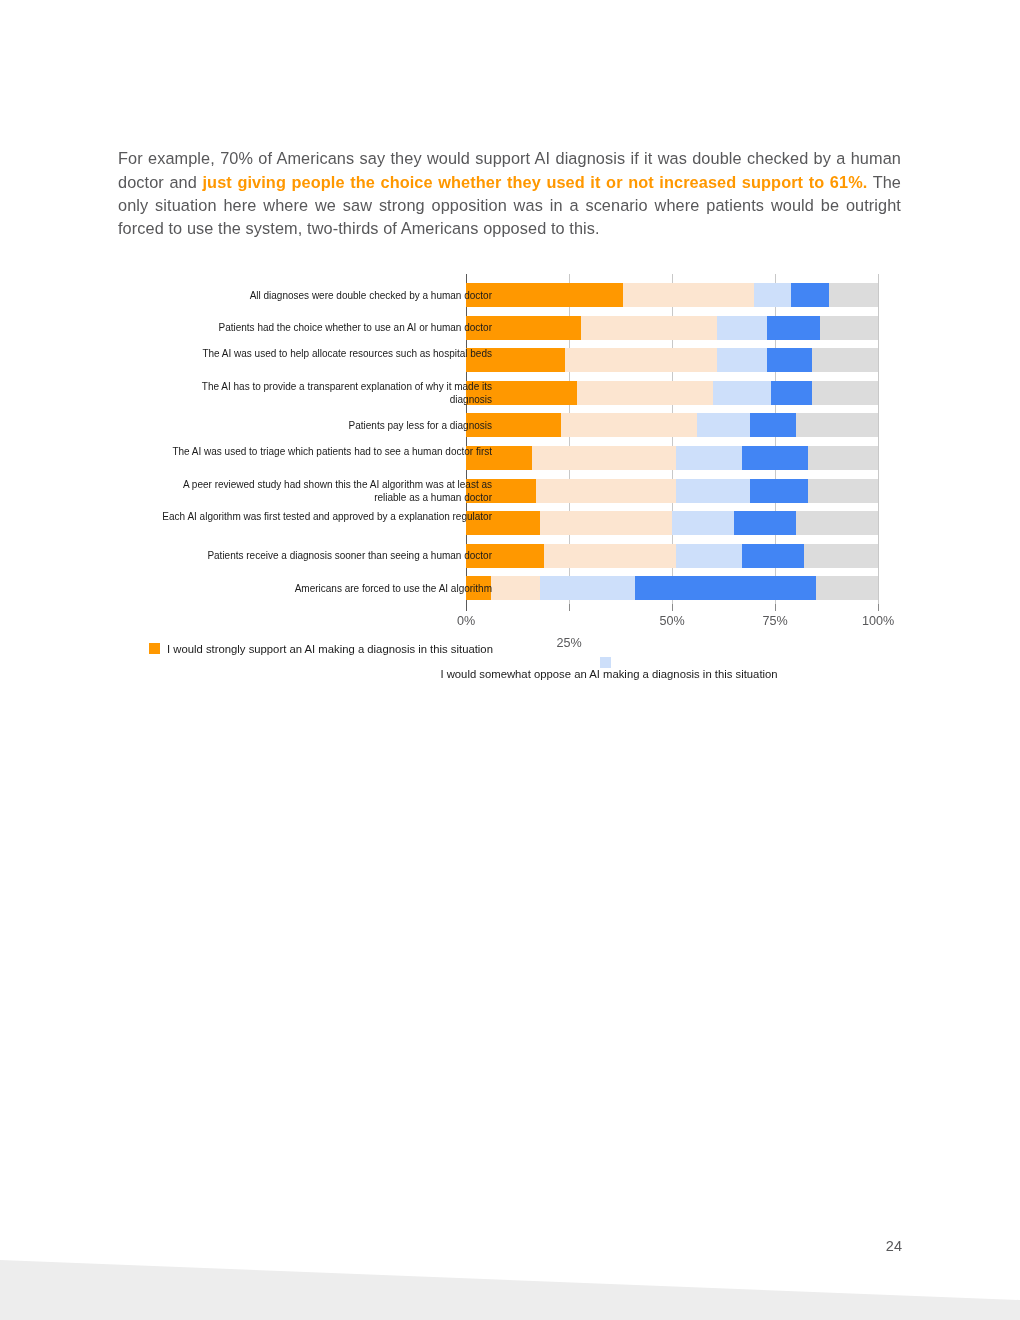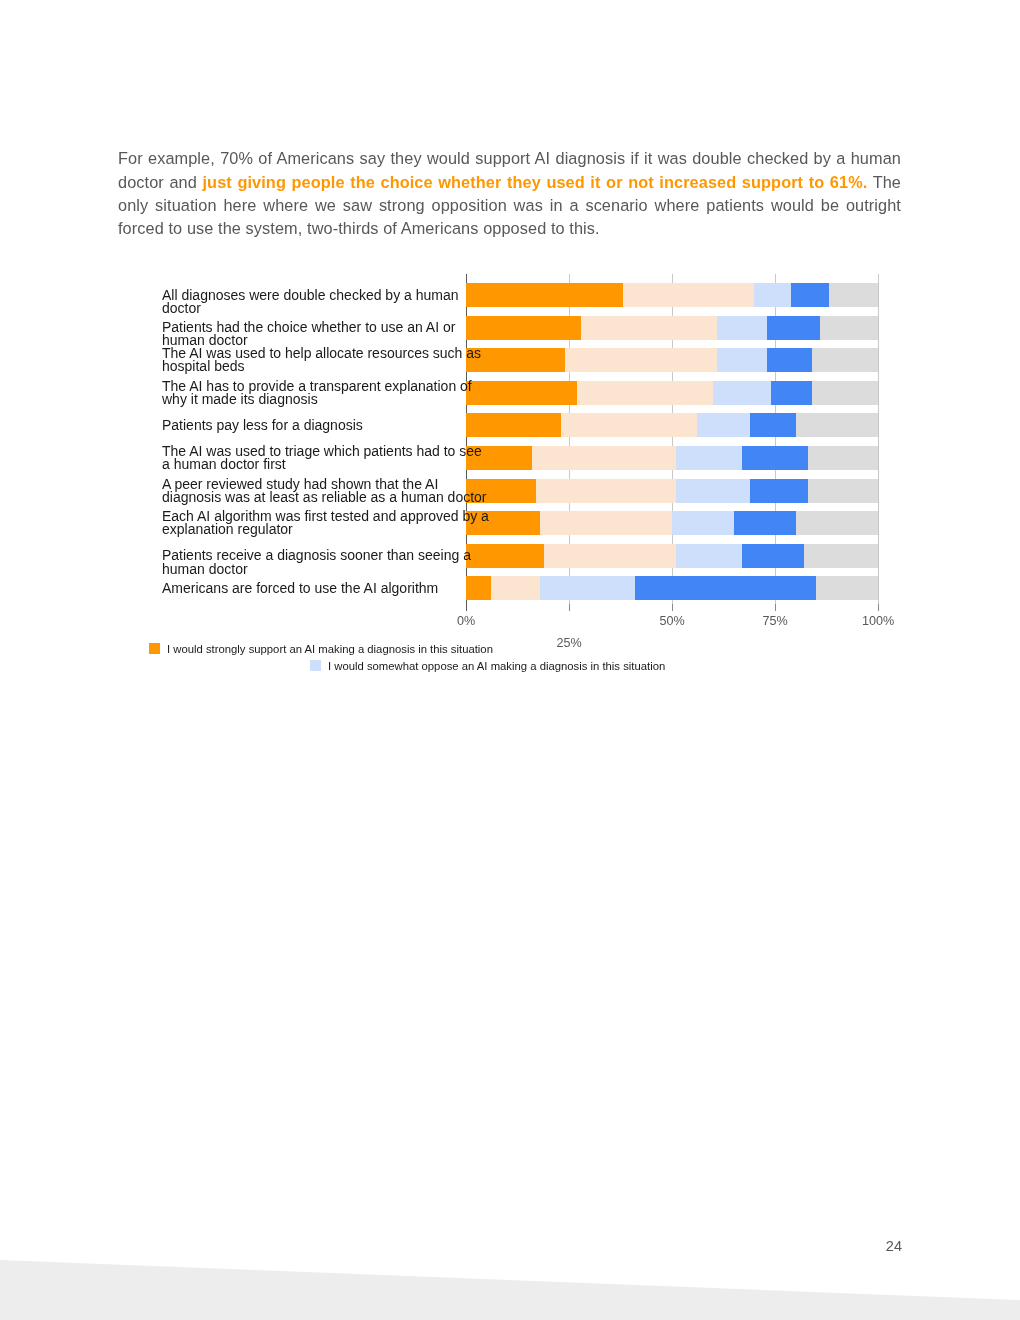--- a/index.html
+++ b/index.html
@@ -70,22 +70,22 @@
   .seg {
     position: absolute;
     top: 0; bottom: 0;
   }
 
   
   .cat-label {
     position: absolute;
     right: 416px;
     width: 330px;
-    text-align: left;
-    font-size: 14px;
+    text-align: right;
+    font-size: 10px;
     line-height: 13.2px;
     color: #1a1a1a;
   }
 
   
   #x-axis {
     position: absolute;
     left: 348px; top: 334px;
     width: 412px; height: 30px;
   }
@@ -113,21 +113,21 @@
   }
   .legend-line {
     position: relative;
     height: 17px;
     display: flex;
     align-items: center;
     white-space: nowrap;
   }
   .legend-line.l1 { justify-content: flex-start; padding-left: 31px; }
   .legend-line.l2 { justify-content: flex-start; padding-left: 190px; }
-  .legend-line.l3 { justify-content: flex-start; padding-left: 192px; }
+  .legend-line.l3 { justify-content: flex-start; padding-left: 192px; flex-direction: column; }
   .legend-line.l4 { justify-content: flex-start; padding-left: 158px; }
   .swatch {
     width: 11px; height: 11px;
     display: inline-block;
     flex: 0 0 auto;
     margin-right: 7px;
   }
   .legend-text {
     font-size: 11.3px;
     color: #1a1a1a;
@@ -263,21 +263,21 @@
         </div>
     </div>
 
     <div id="cat-labels">
         <div class="cat-label" style="top: 18.5px;">All diagnoses were double checked by a human doctor</div>
         <div class="cat-label" style="top: 51.1px;">Patients had the choice whether to use an AI or human doctor</div>
         <div class="cat-label" style="top: 77.2px;">The AI was used to help allocate resources such as hospital beds</div>
         <div class="cat-label" style="top: 109.8px;">The AI has to provide a transparent explanation of why it made its diagnosis</div>
         <div class="cat-label" style="top: 148.9px;">Patients pay less for a diagnosis</div>
         <div class="cat-label" style="top: 175px;">The AI was used to triage which patients had to see a human doctor first</div>
-        <div class="cat-label" style="top: 207.6px;">A peer reviewed study had shown that the AI diagnosis was at least as reliable as a human doctor</div>
+        <div class="cat-label" style="top: 207.6px;">A peer reviewed study had shown this the AI algorithm was at least as reliable as a human doctor</div>
         <div class="cat-label" style="top: 240.2px;">Each AI algorithm was first tested and approved by a explanation regulator</div>
         <div class="cat-label" style="top: 279.3px;">Patients receive a diagnosis sooner than seeing a human doctor</div>
         <div class="cat-label" style="top: 311.9px;">Americans are forced to use the AI algorithm</div>
       </div>
 
     <div id="x-axis">
         <div class="tick-mark first" style="left: 0px;"></div>
         <div class="tick-label" style="left: 0px;">0%</div>
         <div class="tick-mark" style="left: 103px;"></div>
         <div class="tick-label" style="left: 103px; margin-top: 22px;">25%</div>

